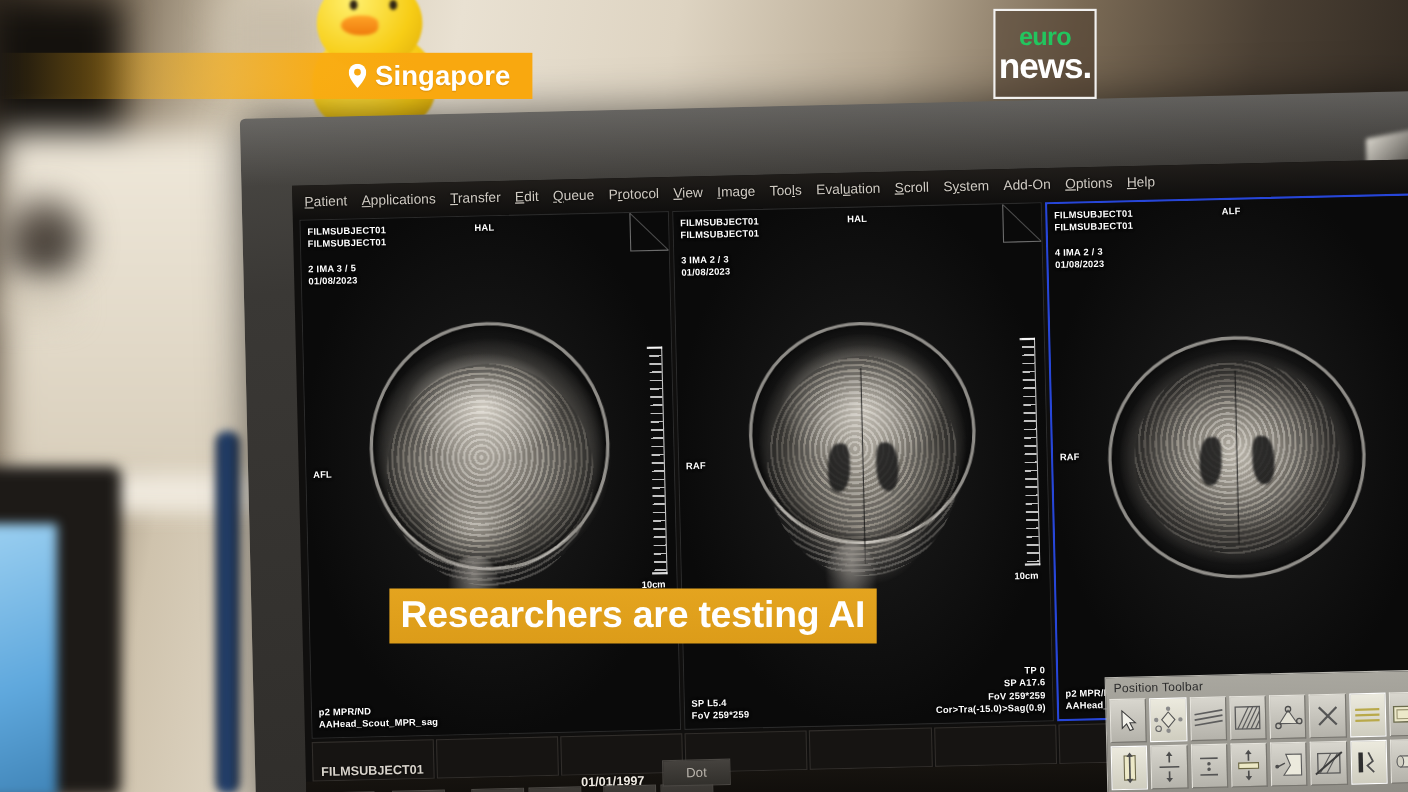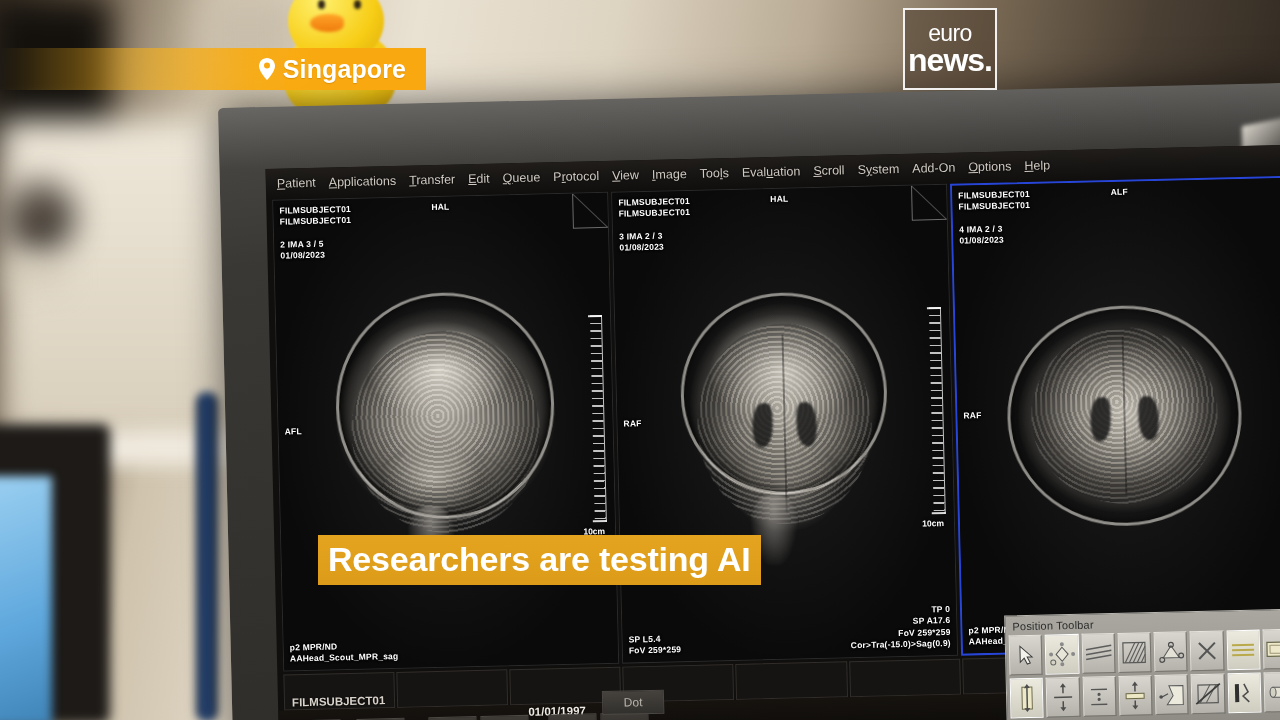--- a/index.html
+++ b/index.html
@@ -105,21 +105,21 @@
     position: absolute; left: 6px; top: 112px; width: 118px; height: 18px;
     background: rgba(224,214,186,.75);
     border-radius: 40%;
     filter: blur(4px);
   }
 
   
   .loc-banner {
     position: absolute;
     left: 0px; top: 48px;
-    width: 426px; height: 42px;
+    width: 484px; height: 42px;
     background: linear-gradient(90deg,
       rgba(248,178,24,0) 0%,
       rgba(248,178,24,0.22) 12%,
       rgba(248,176,22,0.62) 36%,
       rgba(249,171,17,0.95) 60%,
       #f9a80f 78%, #f9a80f 100%);
     display: flex;
     align-items: center;
     justify-content: flex-end;
     padding-right: 20px;
@@ -140,21 +140,21 @@
     position: absolute;
     left: 903px; top: 8px;
     width: 90px; height: 78px;
     border: 2px solid rgba(255,255,255,.92);
     background: rgba(74,58,44,.55);
     display: flex; flex-direction: column;
     align-items: center; justify-content: center;
     line-height: .95;
   }
   .euronews-logo .l1 {
-    color: #ffffff; font-size: 23px; letter-spacing: -.6px;
+    color: #22c55e; font-size: 23px; letter-spacing: -.6px; font-weight: bold;
   }
   .euronews-logo .l2 {
     color: #fff; font-size: 32px; font-weight: bold; letter-spacing: -1px;
   }
 
   
   .monitor {
     position: absolute;
     left: 218px; top: 108px;
     width: 1075px; height: 640px;
@@ -448,21 +448,21 @@
   .cap-line {
     background: #e8a92a;
     color: #ffffff;
     font-size: 34px;
     font-weight: bold;
     line-height: 1.0;
     padding: 7px 10px 9px 10px;
     letter-spacing: -.2px;
     white-space: nowrap;
   }
-  .cap-line.l1 { background: linear-gradient(180deg,#e4a41f,#dc9c19); }
+  .cap-line.l1 { background: linear-gradient(180deg,#e4a41f,#dc9c19); margin-left: 36px; }
   .cap-line.l2 { background: linear-gradient(180deg,#e8ab2d,#e2a31f); }
 </style>
 </head>
 <body>
 
 <div id="frame">
 
   <div class="bg-room">
     <div class="bg-blob bg-monitor-left"></div>
     <div class="bg-blob bg-wall-panel"></div>

